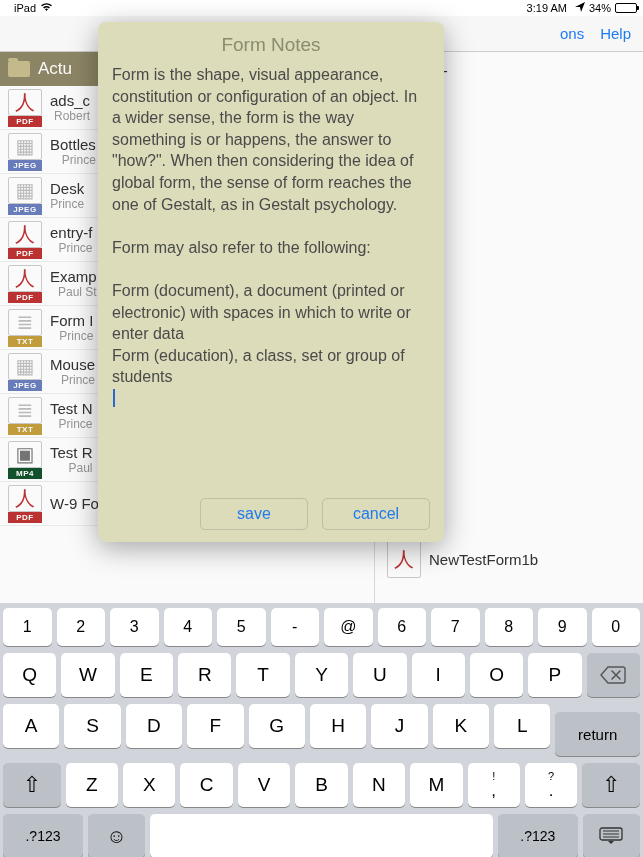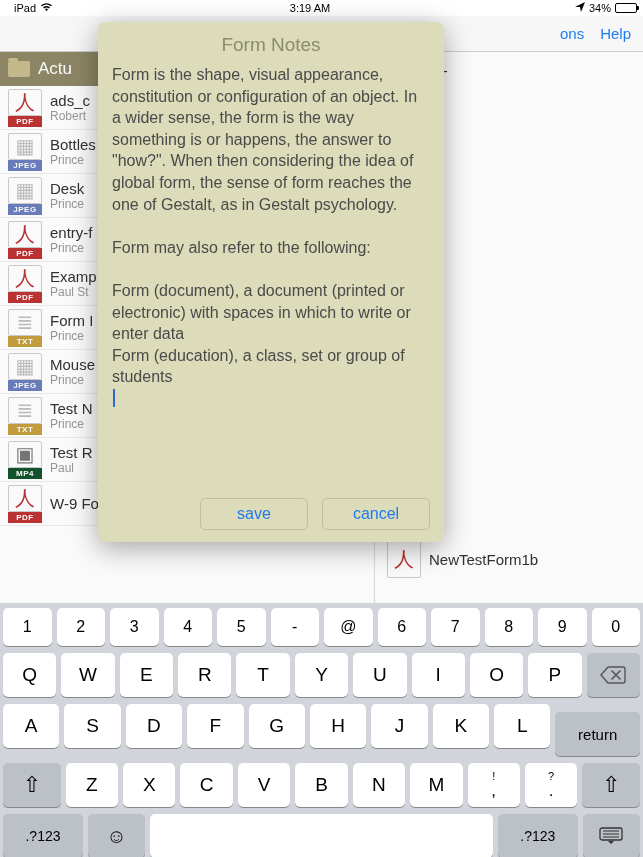--- a/index.html
+++ b/index.html
@@ -17,21 +17,21 @@
     height: 16px;
     background: #fff;
     display: flex;
     align-items: center;
     justify-content: space-between;
     padding: 0 6px;
     font-size: 11px;
     color: #000;
   }
   .status-left, .status-right { display: flex; align-items: center; gap: 4px; padding-left: 8px; }
-  .status-center { flex: 1; text-align: center; font-weight: 500; }
+  .status-center { flex: 1; text-align: right; font-weight: 500; }
   .wifi-icon, .loc-icon { display: inline-block; }
   .battery {
     width: 22px; height: 10px; border: 1px solid #000; border-radius: 2px;
     position: relative;
   }
   .battery::after {
     content: ''; position: absolute; right: -3px; top: 2px;
     width: 2px; height: 4px; background: #000; border-radius: 0 1px 1px 0;
   }
   .battery-fill { height: 100%; width: 34%; background: #000; }
@@ -120,21 +120,21 @@
   .badge-pdf  { background: #bf3434; }
   .badge-jpeg { background: #6b7fbf; }
   .badge-txt  { background: #c4a03f; }
   .badge-mp4  { background: #14532d; }
   .pdf-glyph { color: #bf3434; }
   .jpeg-glyph { color: #bfbfbf; }
   .txt-glyph { color: #bfbfbf; }
   .mp4-glyph { color: #777; }
   .thumb-glyph { font-size: 20px; }
 
-  .file-text { display:flex; flex-direction:column; overflow:hidden; }
+  .file-text { display:flex; flex-direction:column; overflow:hidden;text-align:right; }
   .file-name {
     font-size: 15px;
     color: #333;
     white-space: nowrap;
     overflow: hidden;
     text-overflow: ellipsis;
   }
   .file-sub {
     font-size: 12px;
     color: #999;

